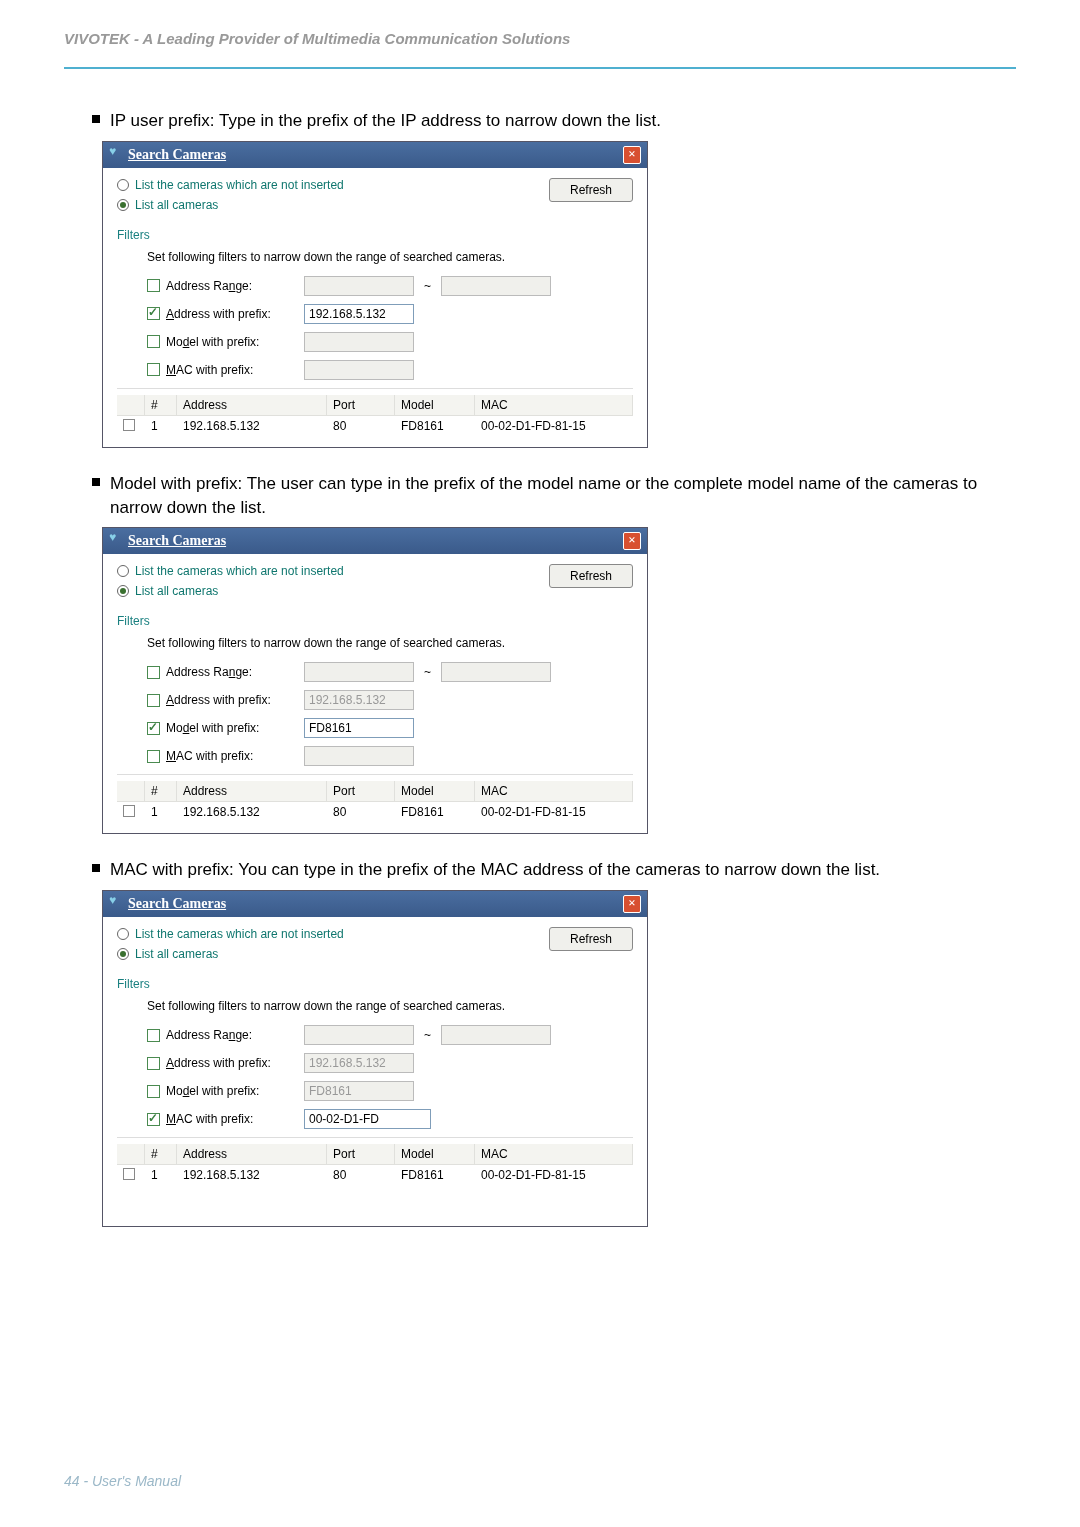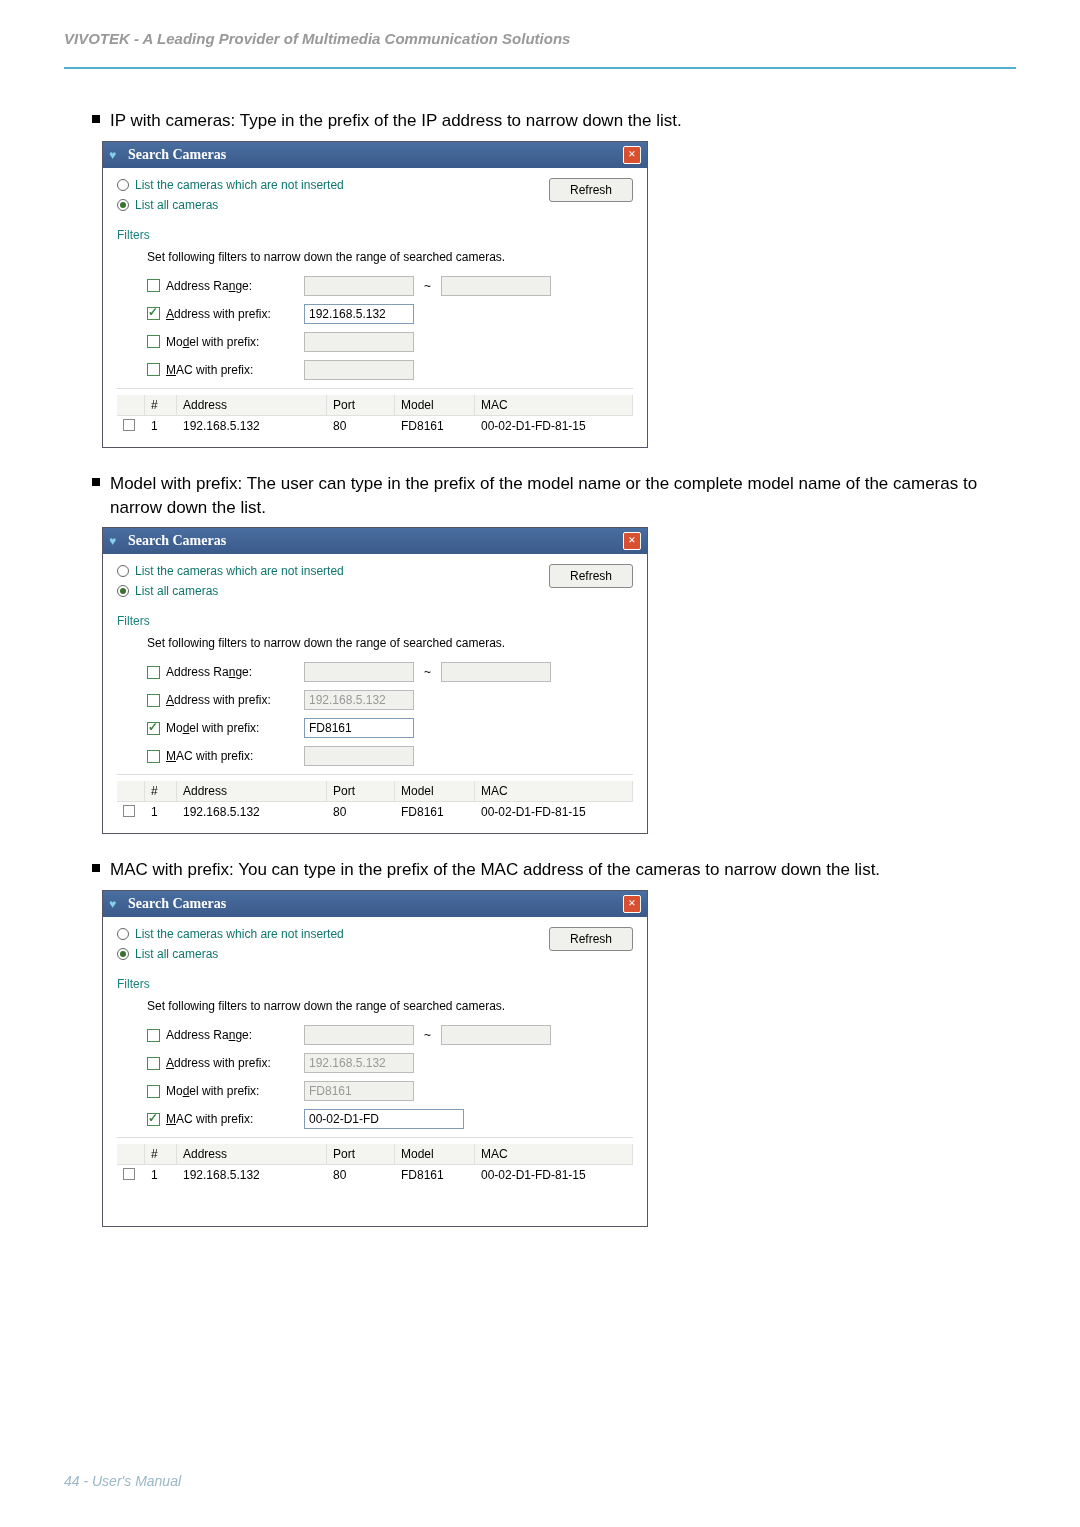--- a/index.html
+++ b/index.html
@@ -62,22 +62,23 @@
   padding: 4px 6px;
   display: flex;
   justify-content: space-between;
   align-items: center;
   font-weight: bold;
   font-family: "Times New Roman", serif;
   font-size: 14px;
 }
 .dialog-title-left {
   display: flex;
-  align-items: flex-end;
+  align-items: flex-start;
   gap: 5px;
+  text-decoration: underline;
 }
 .vivo-icon {
   width: 14px;
   height: 12px;
   display: inline-block;
   position: relative;
 }
 .vivo-icon::before {
   content: "♥";
   color: #88d0e8;
@@ -237,21 +238,21 @@
 </head>
 <body>
 
 <div class="page">
   <div class="header-line">VIVOTEK - A Leading Provider of Multimedia Communication Solutions</div>
   <div class="header-rule"></div>
 
   <div class="section">
     <div class="bullet-row">
       <div class="bullet"></div>
-      <div class="bullet-text">IP with cameras: Type in the prefix of the IP address to narrow down the list.</div>
+      <div class="bullet-text">IP user prefix: Type in the prefix of the IP address to narrow down the list.</div>
     </div>
     <div class="dialog">
       <div class="dialog-title">
         <div class="dialog-title-left">
           <span class="vivo-icon"></span>
           <span>Search Cameras</span>
         </div>
         <div class="close-btn">×</div>
       </div>
       <div class="dialog-body">
@@ -431,21 +432,21 @@
           <input class="filter-input disabled" disabled="" value="192.168.5.132" style="">
         </div>
         <div class="filter-row">
           <div class="checkbox"></div>
           <div class="filter-label">Mo<span class="ul">d</span>el with prefix:</div>
           <input class="filter-input disabled" disabled="" value="FD8161" style="">
         </div>
         <div class="filter-row">
           <div class="checkbox checked"></div>
           <div class="filter-label"><span class="ul">M</span>AC with prefix:</div>
-          <input class="filter-input" style="width: 160px;" value="00-02-D1-FD">
+          <input class="filter-input" style="width: 127px;" value="00-02-D1-FD">
         </div>
         <hr class="hr">
         <div class="table">
           <div class="table-head">
             <div class="col-chk"></div>
             <div class="col-num">#</div>
             <div class="col-addr">Address</div>
             <div class="col-port">Port</div>
             <div class="col-model">Model</div>
             <div class="col-mac">MAC</div>

